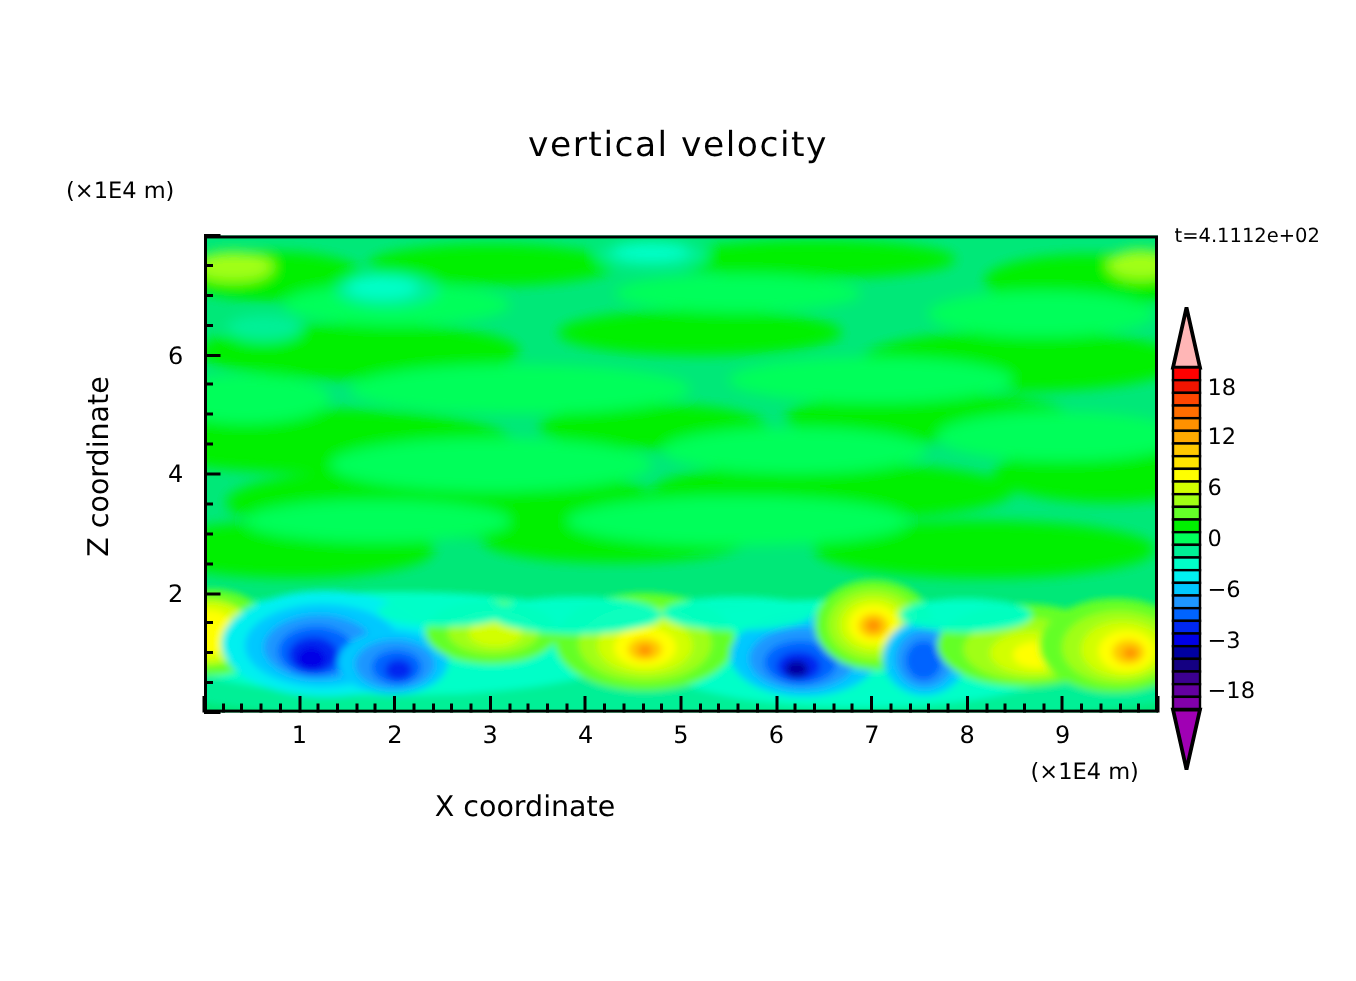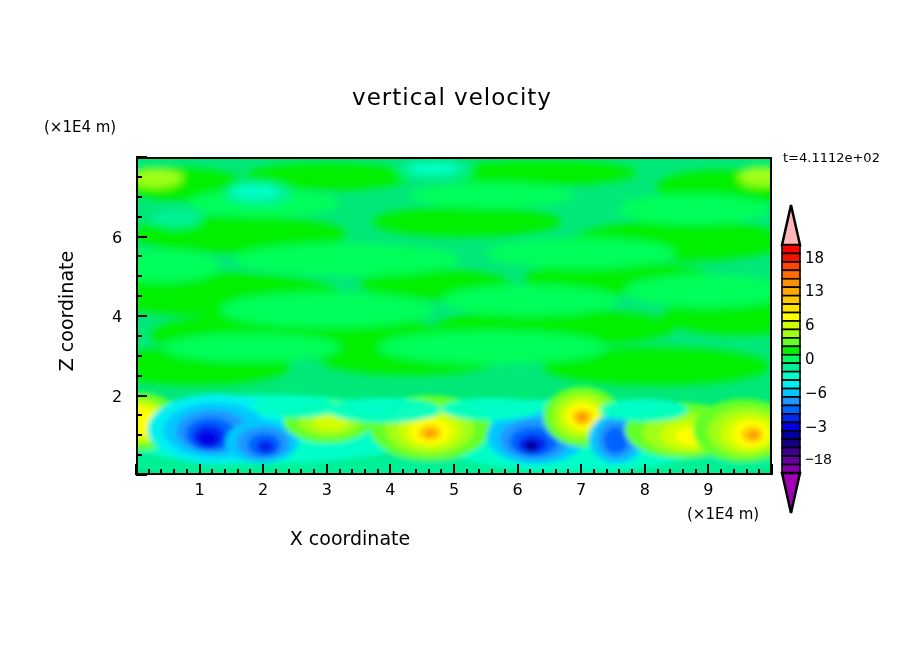--- a/index.html
+++ b/index.html
@@ -330,19 +330,19 @@
       <rect x="6" y="227.77777777777777" width="18" height="8.444444444444445" fill="#0000a0" stroke="#000" stroke-width="1.6"></rect>
       <rect x="6" y="236.22222222222223" width="18" height="8.444444444444445" fill="#140082" stroke="#000" stroke-width="1.6"></rect>
       <rect x="6" y="244.66666666666669" width="18" height="8.444444444444445" fill="#3c0091" stroke="#000" stroke-width="1.6"></rect>
       <rect x="6" y="253.11111111111111" width="18" height="8.444444444444445" fill="#6400a0" stroke="#000" stroke-width="1.6"></rect>
       <rect x="6" y="261.55555555555554" width="18" height="8.444444444444445" fill="#8200aa" stroke="#000" stroke-width="1.6"></rect>
       <path d="M 6 270 L 24 270 L 15 310 Z" fill="#a000b4" stroke="#000" stroke-width="2.5"></path>
     </svg>
 </div>
 <div id="cb-labels-layer">
     <div class="cb-label abs" style="top: 257.667px;">18</div>
-    <div class="cb-label abs" style="top: 291.444px;">13</div>
+    <div class="cb-label abs" style="top: 291.444px;">12</div>
     <div class="cb-label abs" style="top: 325.222px;">6</div>
     <div class="cb-label abs" style="top: 359px;">0</div>
     <div class="cb-label abs" style="top: 392.778px;">−6</div>
     <div class="cb-label abs" style="top: 426.556px;">−3</div>
-    <div class="cb-label abs" style="top: 460.333px; font-family: Liberation Mono, monospace;">−18</div>
+    <div class="cb-label abs" style="top: 460.333px;">−18</div>
   </div>
 
 </body></html>

